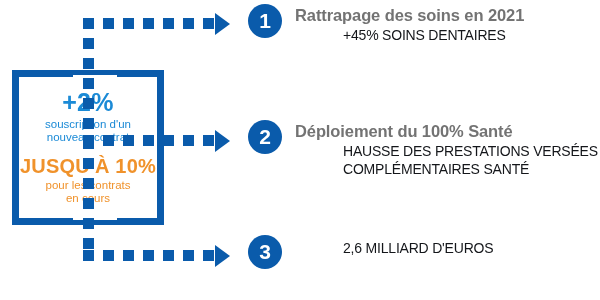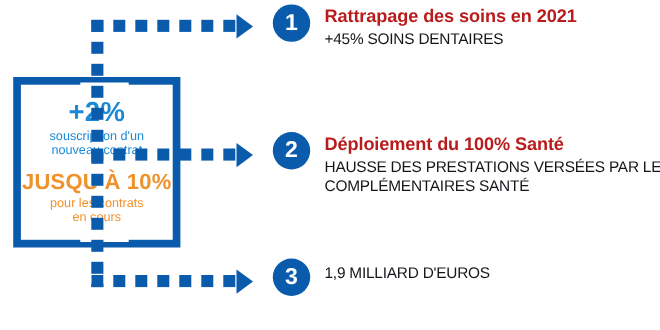--- a/index.html
+++ b/index.html
@@ -133,35 +133,35 @@
     display: flex;
     align-items: center;
     justify-content: center;
     flex: 0 0 34px;
     margin-top: -2px;
   }
   .texts {
     margin-left: 13px;
   }
   .item-title {
-    color: #b91c1c;
+    color: #737373;
     font-size: 16.5px;
     font-weight: bold;
     line-height: 1.12;
     letter-spacing: -0.1px;
     white-space: nowrap;
   }
   .item-desc {
     color: #14161a;
     font-size: 14px;
     line-height: 1.28;
     margin-top: 3px;
     letter-spacing: -0.2px;
   }
-  .item-desc div { white-space: nowrap; }
+  .item-desc div { white-space: nowrap; margin-left: 48px; }
 </style>
 </head>
 <body>
 
 <div id="infographic">
 
   <div class="left-box">
     <div class="box-frame">
       <div class="notch top"></div>
       <div class="notch bottom"></div>
@@ -215,18 +215,18 @@
         <div>HAUSSE DES PRESTATIONS VERSÉES PAR LES</div>
         <div>COMPLÉMENTAIRES SANTÉ</div>
       </div>
     </div>
   </div>
 
   <div class="item" style="left:248px; top:237px;">
     <div class="badge">3</div>
     <div class="texts">
       <div class="item-desc">
-        <div>1,9 MILLIARD D'EUROS</div>
+        <div>2,6 MILLIARD D'EUROS</div>
       </div>
     </div>
   </div>
 
 </div>
 
 </body></html>

